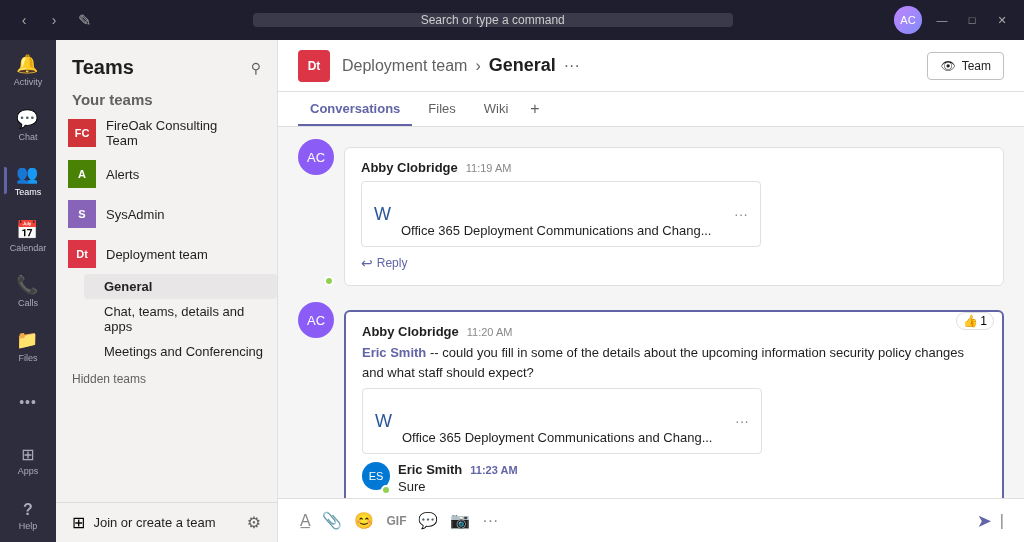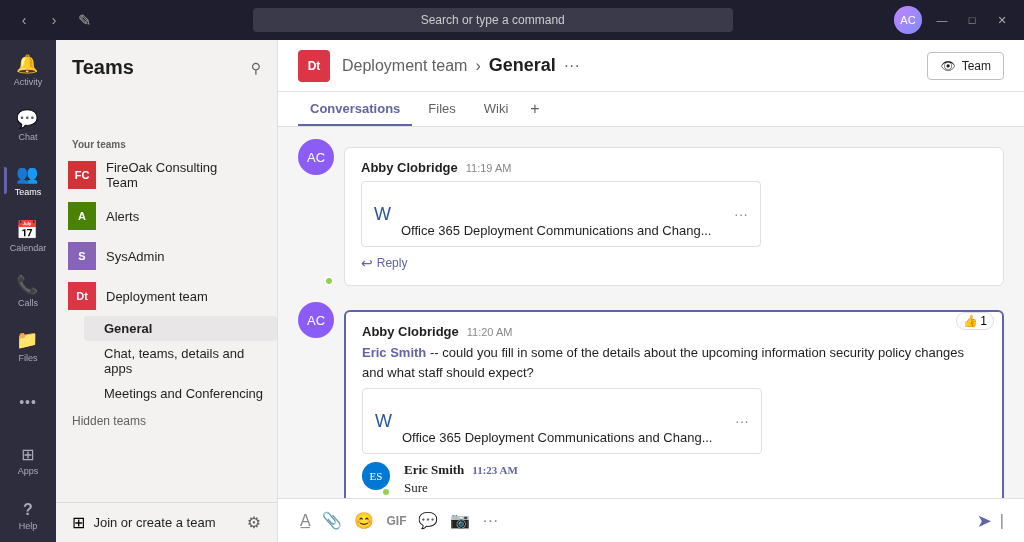--- a/index.html
+++ b/index.html
@@ -9,21 +9,21 @@
     .titlebar {
       position: absolute; top: 0; left: 0; right: 0; height: 40px;
       background: #1e1e2e; display: flex; align-items: center; justify-content: space-between;
       padding: 0 12px; z-index: 100;
     }
     .titlebar-left { display: flex; align-items: center; gap: 12px; }
     .titlebar-nav { display: flex; gap: 6px; }
     .nav-btn { width: 24px; height: 24px; border-radius: 50%; border: none; background: transparent; color: #aaa; cursor: pointer; display: flex; align-items: center; justify-content: center; font-size: 14px; }
     .compose-btn { color: #aaa; font-size: 16px; cursor: pointer; }
     .search-bar {
-      flex: 1; max-width: 480px; height: 24px; background: #3a3a4a; border: none; border-radius: 4px;
+      flex: 1; max-width: 480px; height: 14px; background: #3a3a4a; border: none; border-radius: 4px;
       color: #ccc; font-size: 12px; text-align: center; display: flex; align-items: center; justify-content: center;
     }
     .titlebar-right { display: flex; align-items: center; gap: 10px; }
     .avatar-title { width: 28px; height: 28px; border-radius: 50%; background: #8b5cf6; overflow: hidden; position: relative; }
     .win-btn { width: 20px; height: 20px; border: none; background: transparent; color: #aaa; cursor: pointer; font-size: 11px; display: flex; align-items: center; justify-content: center; }
 
     
     .app-layout {
       position: absolute; top: 40px; left: 0; right: 0; bottom: 0;
       display: flex;
@@ -51,21 +51,21 @@
     .sidebar {
       width: 222px; background: #f3f2f1; border-right: 1px solid #e0e0e0;
       display: flex; flex-direction: column; overflow: hidden;
     }
     .sidebar-header {
       display: flex; align-items: center; justify-content: space-between;
       padding: 16px 16px 8px 16px;
     }
     .sidebar-title { font-size: 20px; font-weight: 700; color: #1f1f1f; }
     .sidebar-filter { color: #616161; cursor: pointer; font-size: 14px; }
-    .teams-section-label { font-size: 10px; color: #616161; padding: 4px 16px 4px 16px; font-weight: 600; margin-top: 48px; }
+    .teams-section-label { font-size: 15px; color: #616161; padding: 4px 16px 4px 16px; font-weight: 600; }
     .team-item {
       display: flex; align-items: center; padding: 6px 12px; cursor: pointer; gap: 10px;
     }
     .team-avatar {
       width: 28px; height: 28px; border-radius: 0; display: flex; align-items: center; justify-content: center;
       font-size: 11px; font-weight: 700; color: white; flex-shrink: 0;
     }
     .team-name { font-size: 13px; color: #1f1f1f; flex: 1; }
     .team-more { color: #616161; font-size: 14px; opacity: 0; }
     .channel-list { padding-left: 28px; }
@@ -140,21 +140,21 @@
     .reply-btn {
       display: flex; align-items: center; gap: 4px; color: #6264a7;
       font-size: 12px; cursor: pointer; margin-top: 4px; padding: 2px 0;
     }
     .reply-arrow { font-size: 14px; }
     .thread-box {
       background: white; border: 1px solid #e0e0e0; border-radius: 6px;
       padding: 12px 16px; margin-top: 8px;
     }
     .thread-box.active-thread { border: 2px solid #6264a7; }
-    .thread-reply { display: flex; gap: 14px; margin-top: 8px; font-family: Liberation Serif, serif; }
+    .thread-reply { display: flex; gap: 8px; margin-top: 8px; }
     .thread-avatar {
       width: 28px; height: 28px; border-radius: 50%; background: #0078d4;
       display: flex; align-items: center; justify-content: center; color: white; font-size: 11px; overflow: hidden;
       flex-shrink: 0;
     }
     .thread-body { flex: 1; }
     .thread-header { display: flex; align-items: baseline; gap: 8px; }
     .thread-author { font-size: 13px; font-weight: 600; color: #1f1f1f; }
     .thread-time { font-size: 11px; color: #6264a7; font-weight: 600; }
     .thread-text { font-size: 13px; color: #1f1f1f; margin-top: 2px; }

